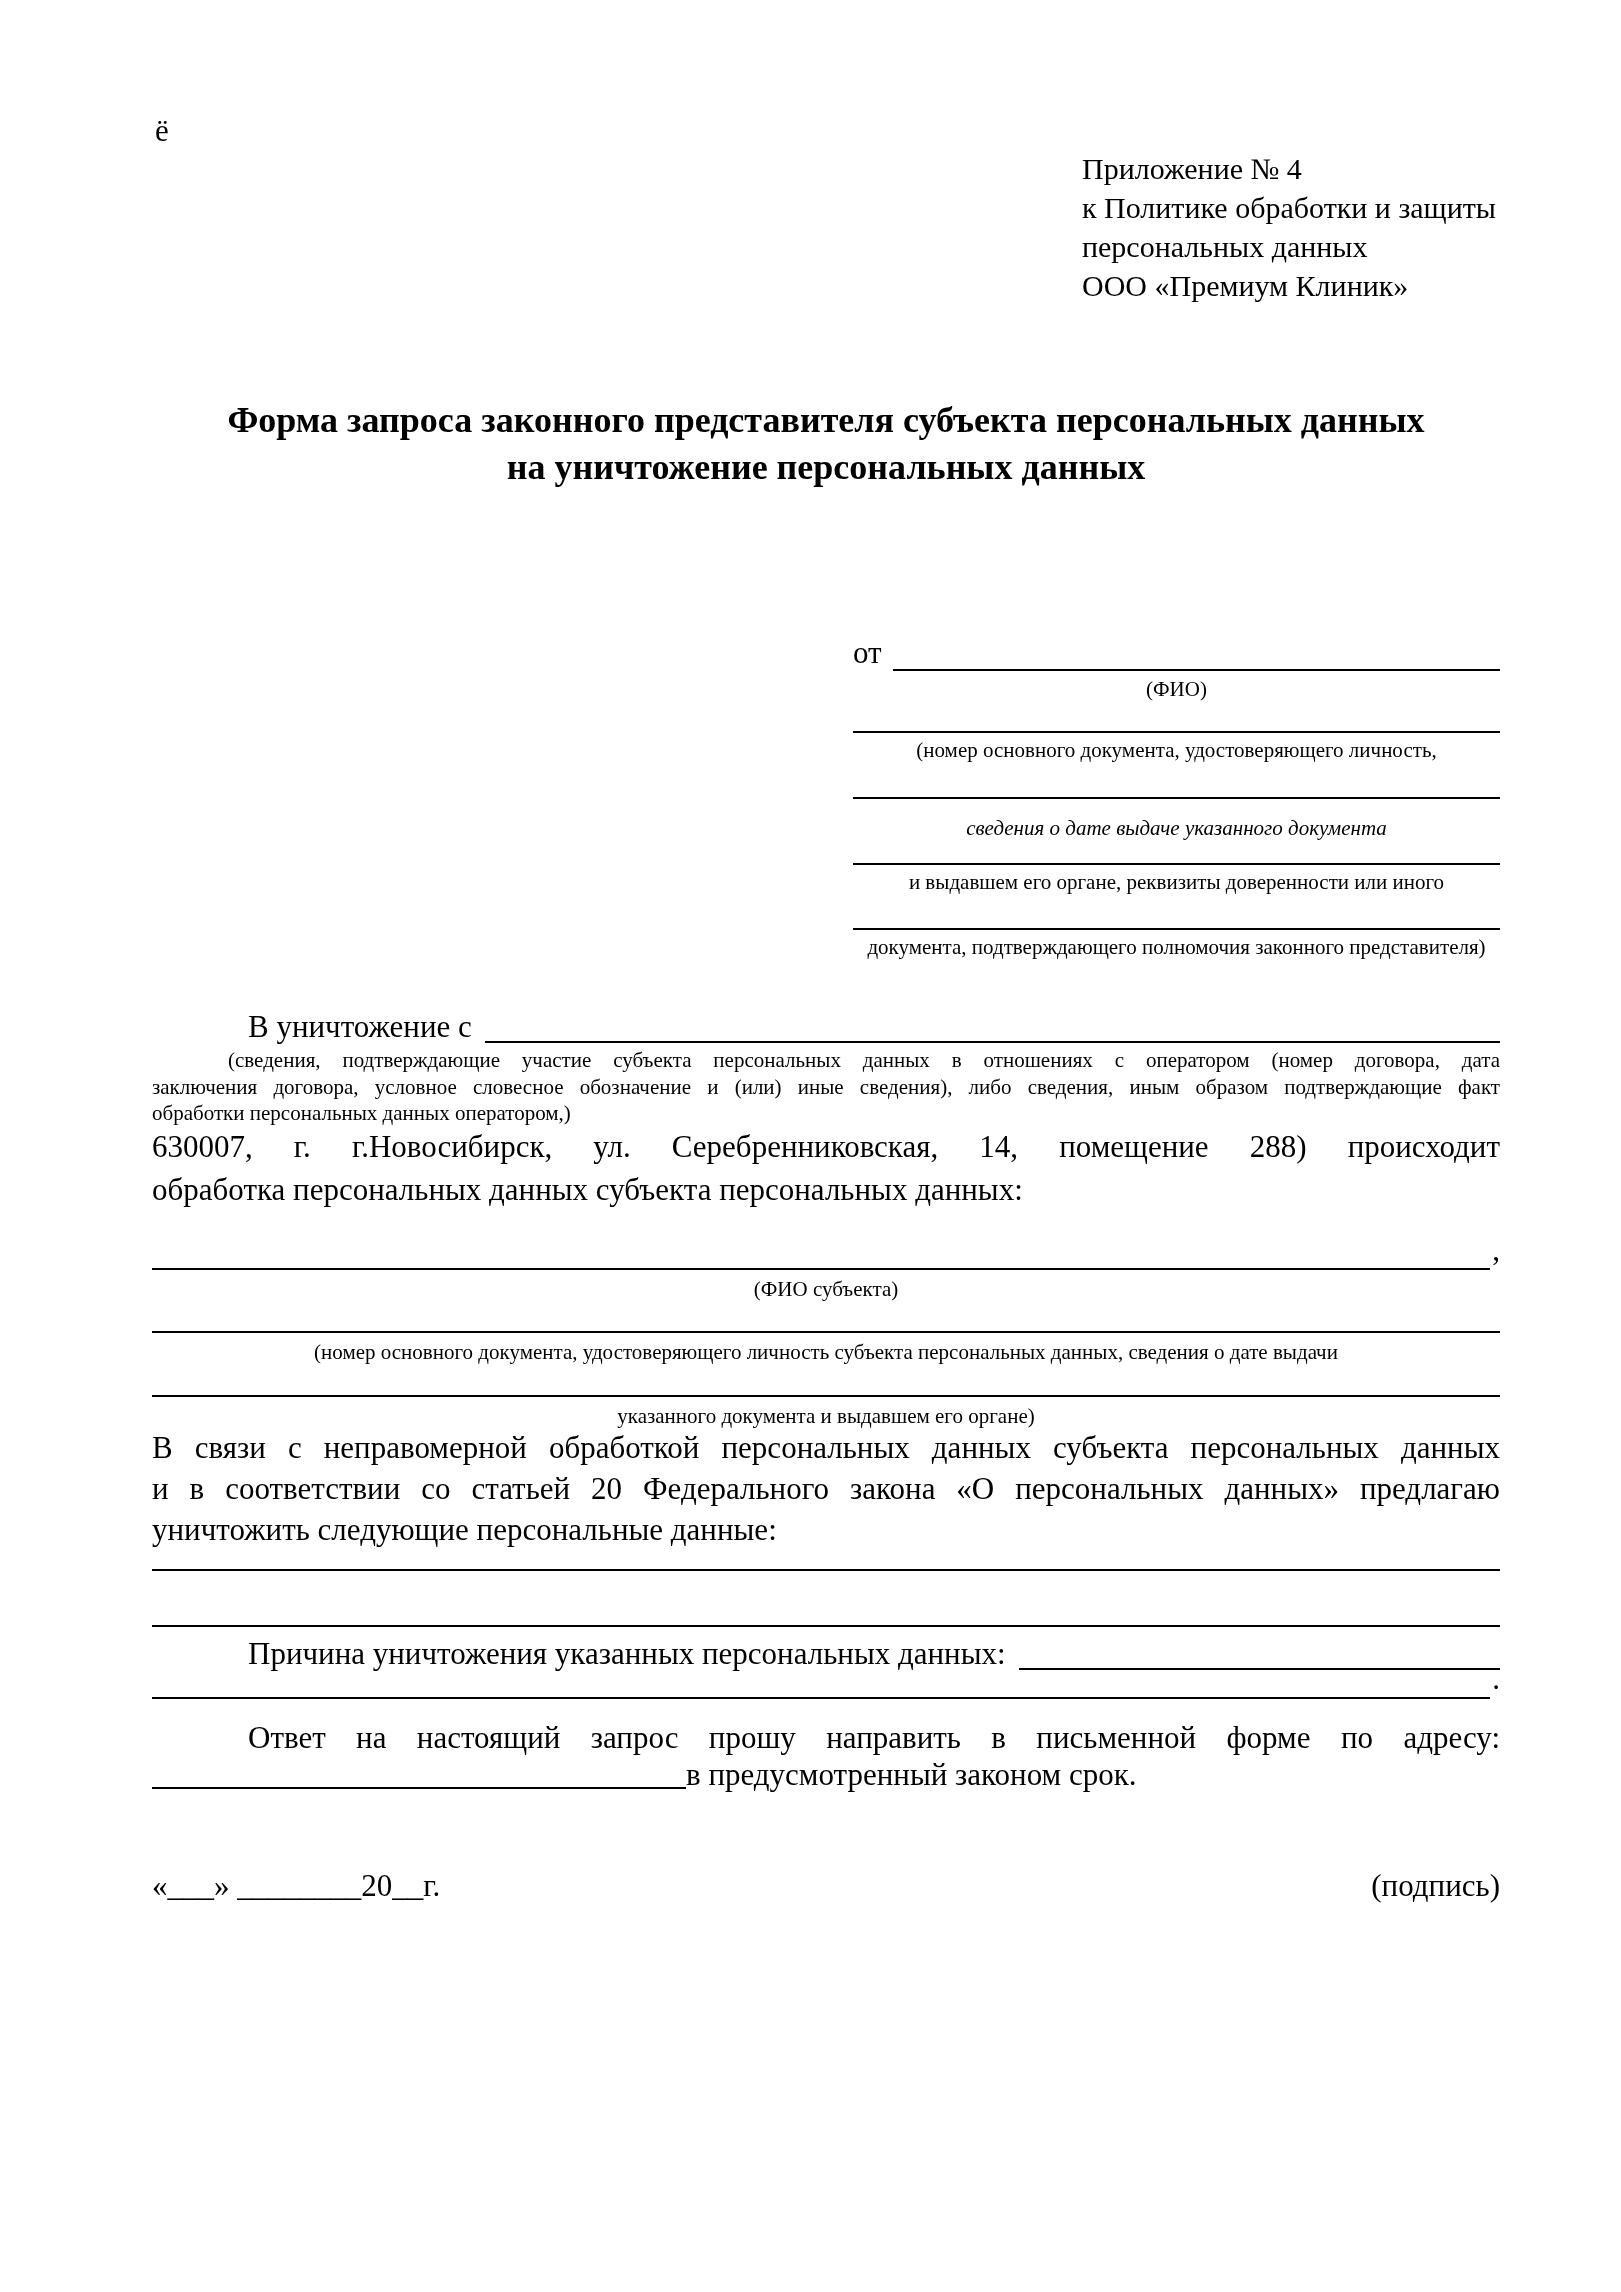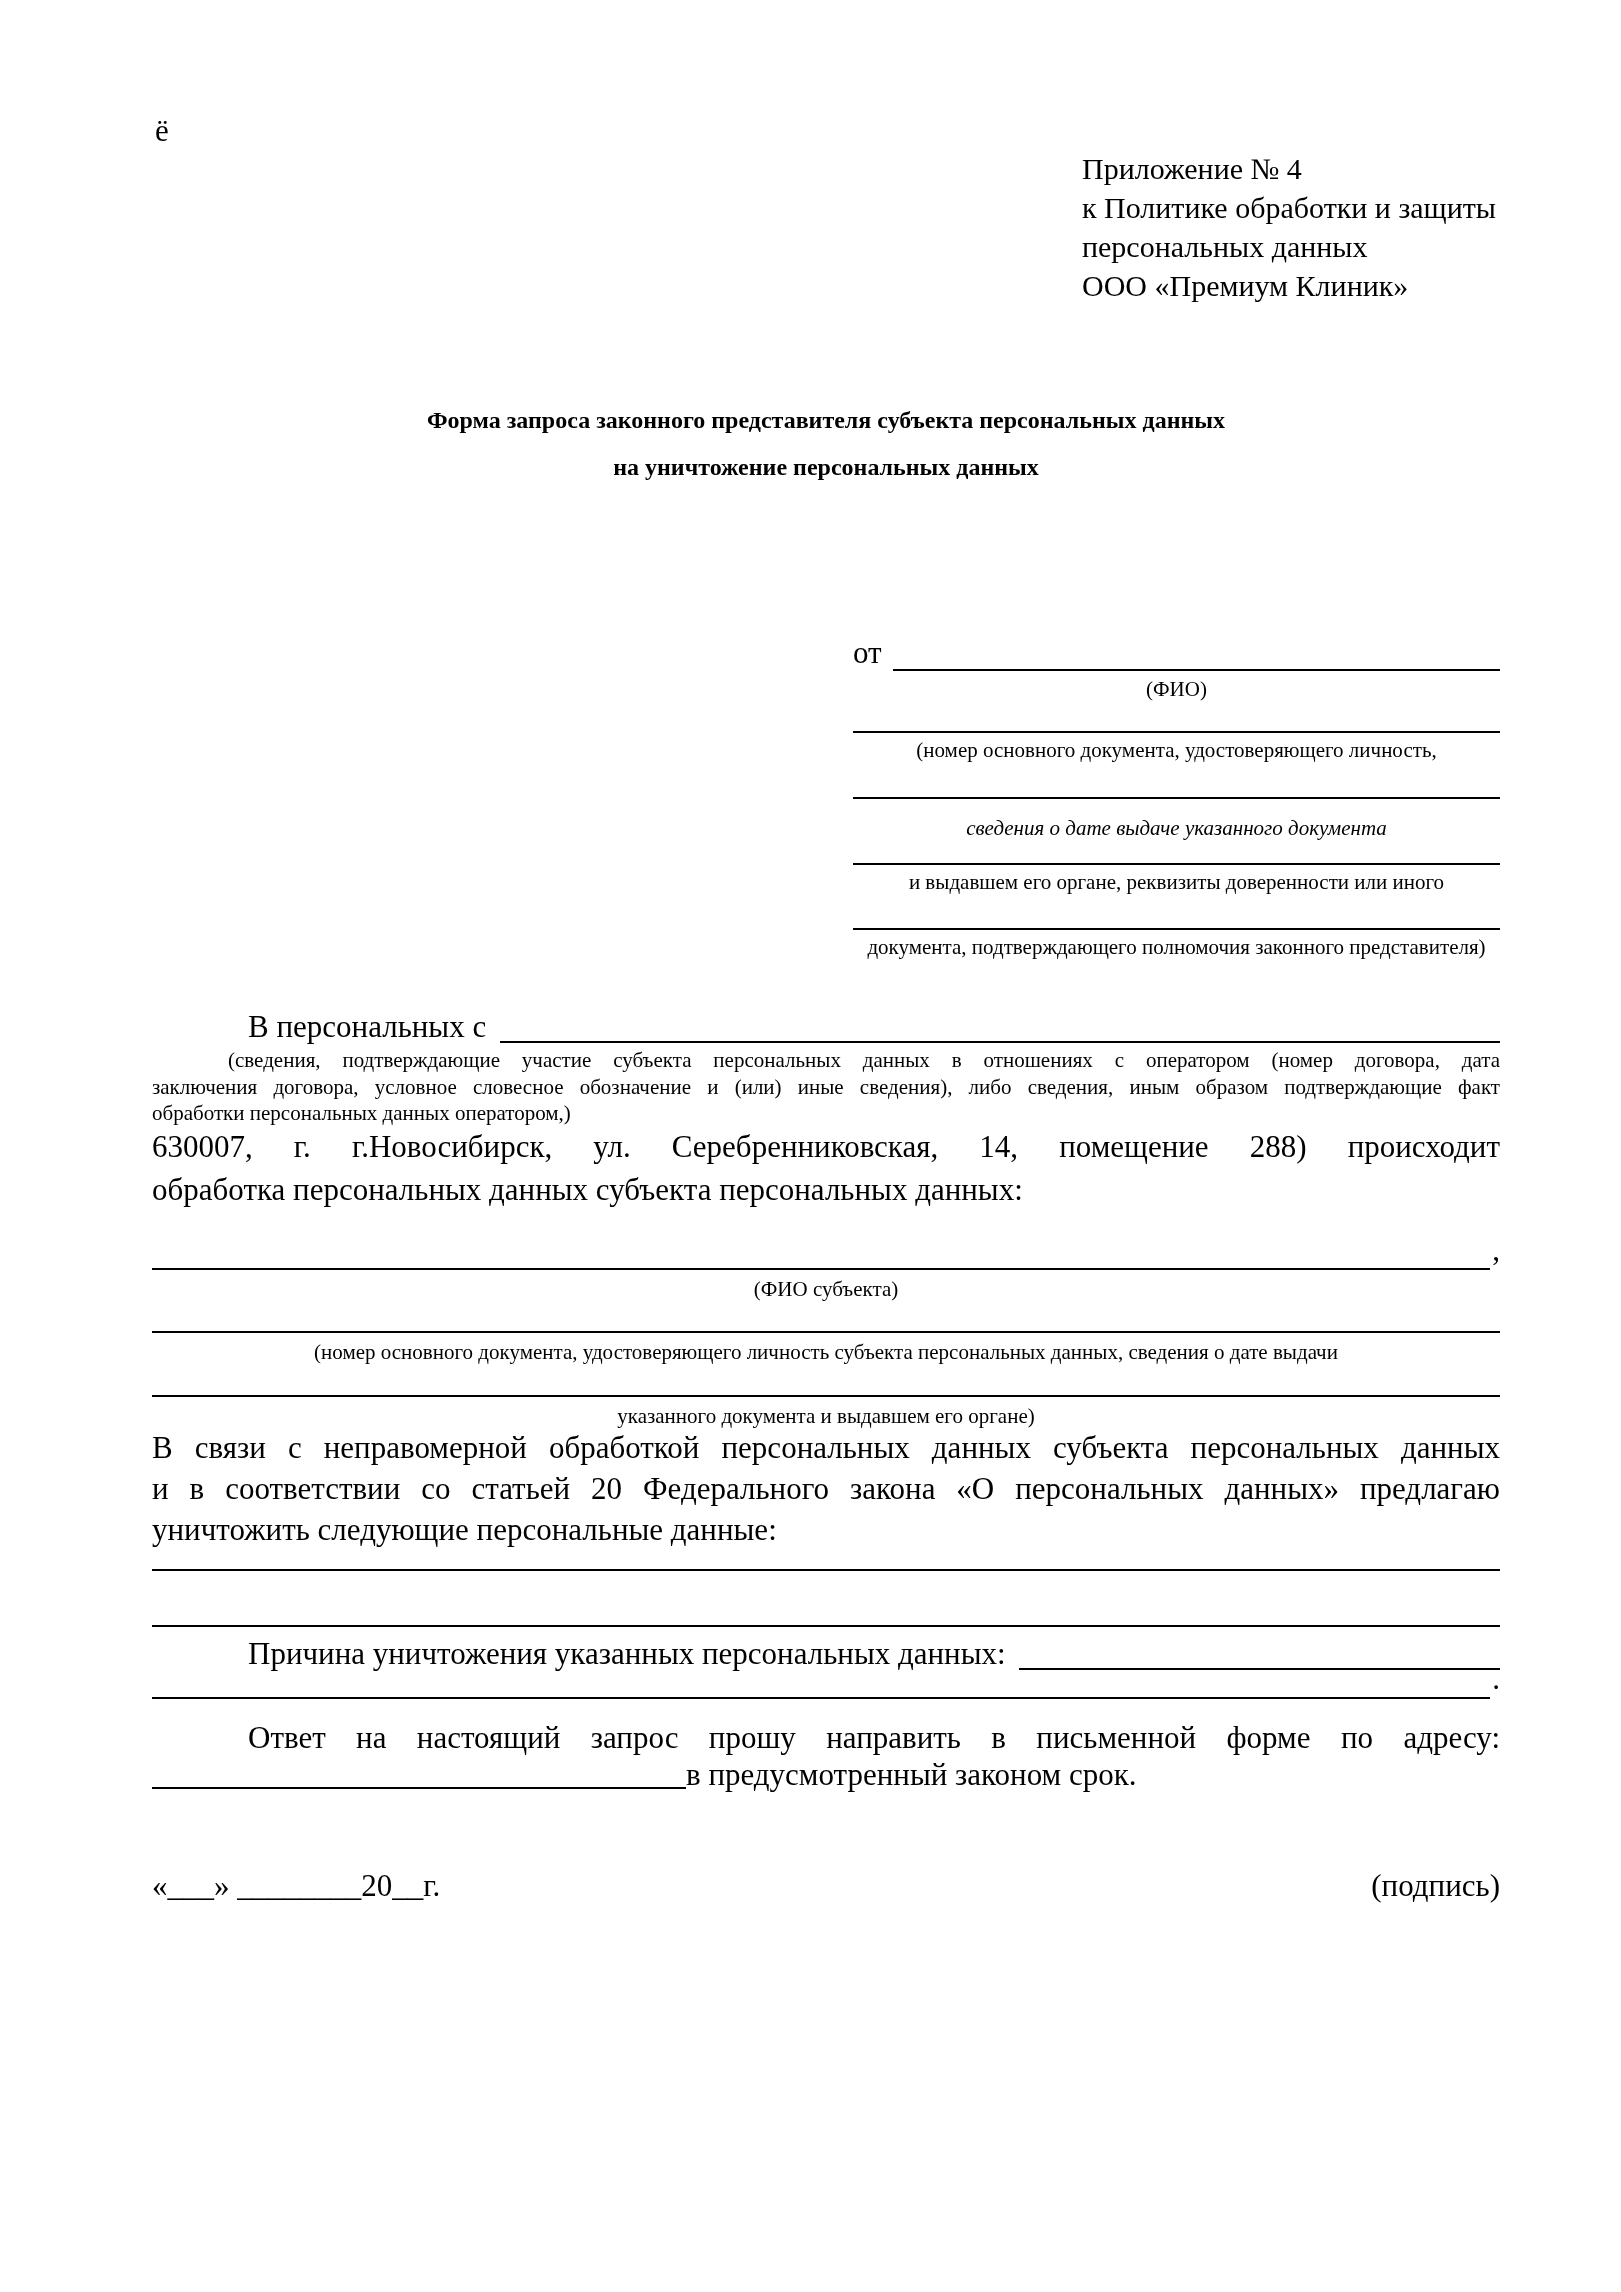--- a/index.html
+++ b/index.html
@@ -17,21 +17,21 @@
   .caption { font-size: 21px; line-height: 26.5px; }
   .center { text-align: center; }
   .prelines { white-space: pre-line; }
   
   .jl { text-align: justify; text-align-last: justify; }
   .rule { border-top: 2.9px solid #000; height: 0; }
   .fill-line { flex: 1 1 auto; border-bottom: 2.9px solid #000; }
   .row { display: flex; align-items: stretch; }
   .title {
     font-weight: bold;
-    font-size: 24px;
+    font-size: 36px;
     line-height: 47px;
     text-align: center;
   }
   .appendix { font-size: 30px; line-height: 39px; }
   .nowrap { white-space: nowrap; }
 </style>
 </head>
 <body>
 
 <div class="page">
@@ -64,21 +64,21 @@
   <div class="abs" style="left:853px; top:863px; width:647px;">
     <div class="rule"></div>
     <div class="caption center" style="margin-top:3.9px;">и выдавшем его органе, реквизиты доверенности или иного</div>
   </div>
   <div class="abs" style="left:853px; top:928px; width:647px;">
     <div class="rule"></div>
     <div class="caption center" style="margin-top:3.9px;">документа, подтверждающего полномочия законного представителя)</div>
   </div>
 
   <div class="abs row body-text" style="left:152px; top:1006px; width:1348px; height:37px;">
-    <span class="nowrap" style="padding-left:96px; padding-right:13.7px;">В персональных с</span>
+    <span class="nowrap" style="padding-left:96px; padding-right:13.7px;">В уничтожение с</span>
     <span class="fill-line"></span>
   </div>
 
   <div class="abs caption" style="left:152px; top:1047px; width:1348px;">
     <div class="jl" style="text-indent:76px;">(сведения, подтверждающие участие субъекта персональных данных в отношениях с оператором (номер договора, дата</div>
     <div class="jl">заключения договора, условное словесное обозначение и (или) иные сведения), либо сведения, иным образом подтверждающие факт</div>
     <div>обработки персональных данных оператором,)</div>
   </div>
 
   <div class="abs body-text" style="left:152px; top:1125px; width:1348px; line-height:43px;">

